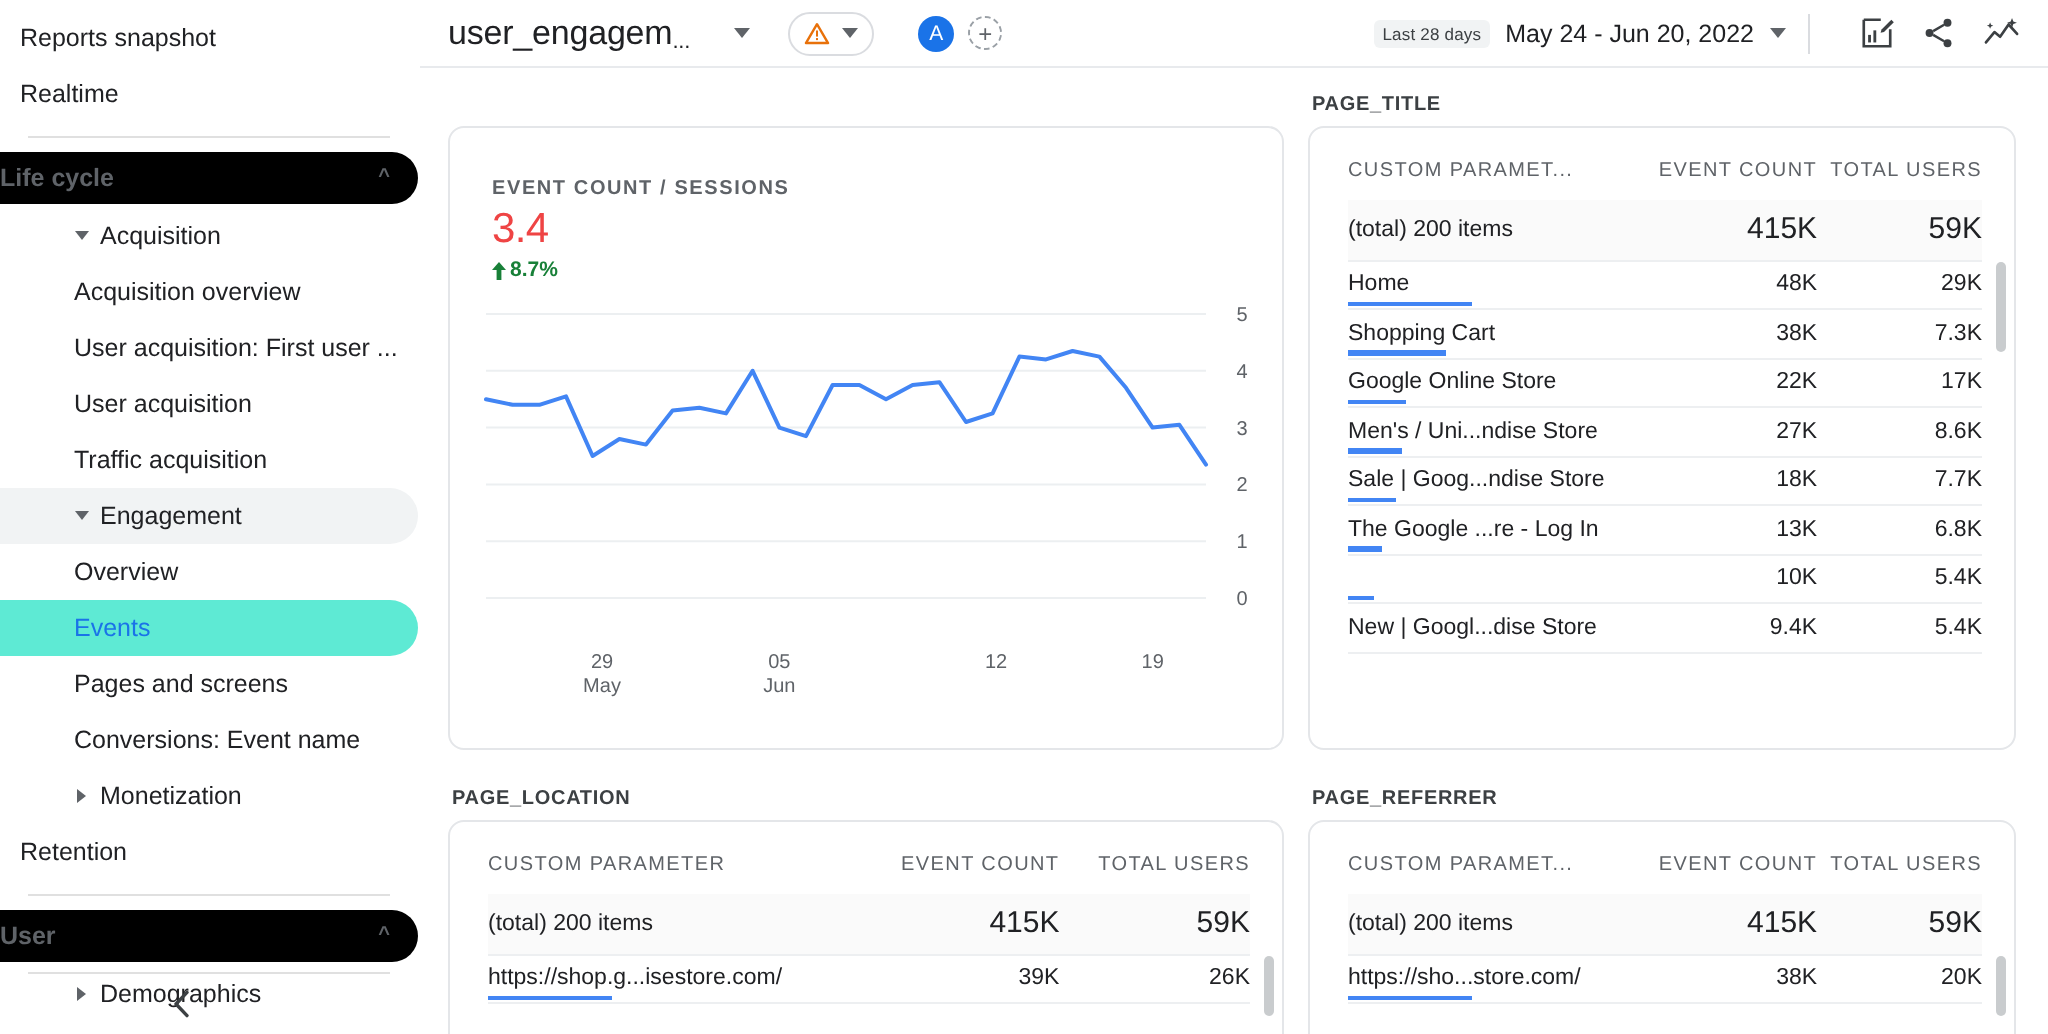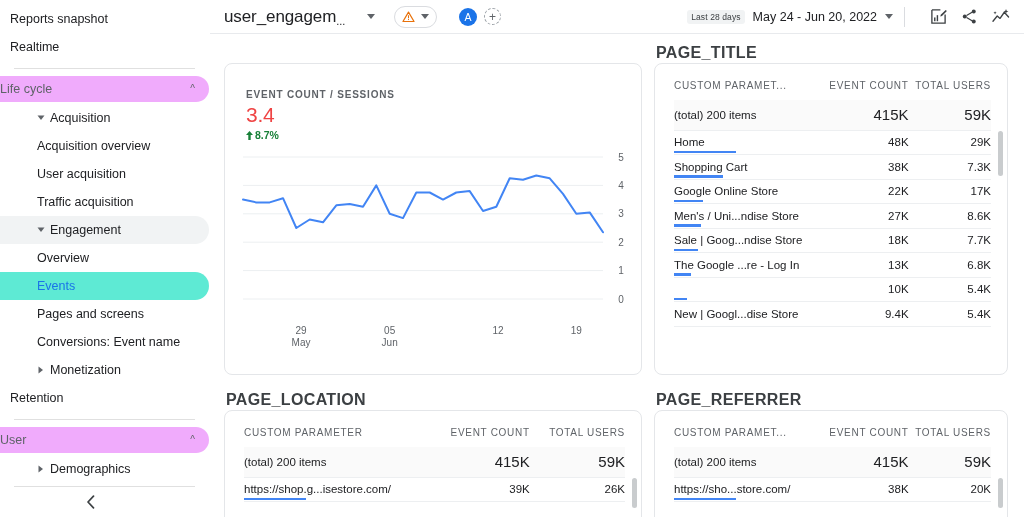--- a/index.html
+++ b/index.html
@@ -20,23 +20,23 @@
   .nav-item {
     display: flex; align-items: center;
     height: 28px; font-size: 12.5px; color: #202124;
     border-radius: 0 14px 14px 0; cursor: pointer;
     white-space: nowrap;
   }
   .nav-item .label { line-height: 1; }
   .lvl1 { padding-left: 10px; }
   .lvl2 { padding-left: 37px; }
   .nav-item.section {
-    color: #5f6368; background: #f0abfc;
+    color: #5f6368; background: #000000;
     justify-content: space-between; padding-right: 14px;
-    height: 26px; margin: 6px 0 2px 0;
+    height: 26px; margin: 6px 0 2px 0; font-weight: bold;
   }
   .nav-item.group { font-weight: 400; padding-left: 32px; }
   .nav-item.active {
     background: #5eead4; color: #1a73e8; font-weight: 500;
   }
   .caret {
     width: 18px; flex: 0 0 18px; display: inline-flex;
     align-items: center; justify-content: center;
     font-size: 7px; color: #5f6368;
   }
@@ -105,21 +105,21 @@
   
   .content {
     flex: 1; background: #fff; overflow: hidden;
     padding: 0 16px 0 14px; position: relative;
   }
   .grid {
     display: grid; grid-template-columns: 418px 1fr;
     column-gap: 12px; padding-top: 9px;
   }
   .cell-title {
-    font-size: 16px; color: #3c4043; font-weight: 700;
+    font-size: 10px; color: #3c4043; font-weight: 700;
     letter-spacing: .35px; height: 20px; line-height: 20px;
     padding-left: 2px;
   }
   .card {
     background: #fff; border: 1px solid #e4e6e9;
     border-radius: 8px; position: relative; overflow: hidden;
   }
   .card-chart { height: 312px; }
   .card-tbl-top { height: 312px; }
   .card-tbl-bot { height: 120px; }
@@ -197,20 +197,23 @@
         <div class="nav-item lvl1 group">
           <span class="caret">
             <svg width="8" height="6" viewBox="0 0 8 6">
               <path d="M0.5 0.5 L7.5 0.5 L4 5 Z" fill="#5f6368"></path>
             </svg>
           </span>
           <span class="label">Acquisition</span>
         </div>
         <div class="nav-item lvl2">
           <span class="label">Acquisition overview</span>
+        </div>
+        <div class="nav-item lvl2">
+          <span class="label">User acquisition: First user ...</span>
         </div>
         <div class="nav-item lvl2">
           <span class="label">User acquisition</span>
         </div>
         <div class="nav-item lvl2">
           <span class="label">Traffic acquisition</span>
         </div>
         <div class="nav-item lvl1 group" style="background: rgb(241, 243, 244);">
           <span class="caret">
             <svg width="8" height="6" viewBox="0 0 8 6">

